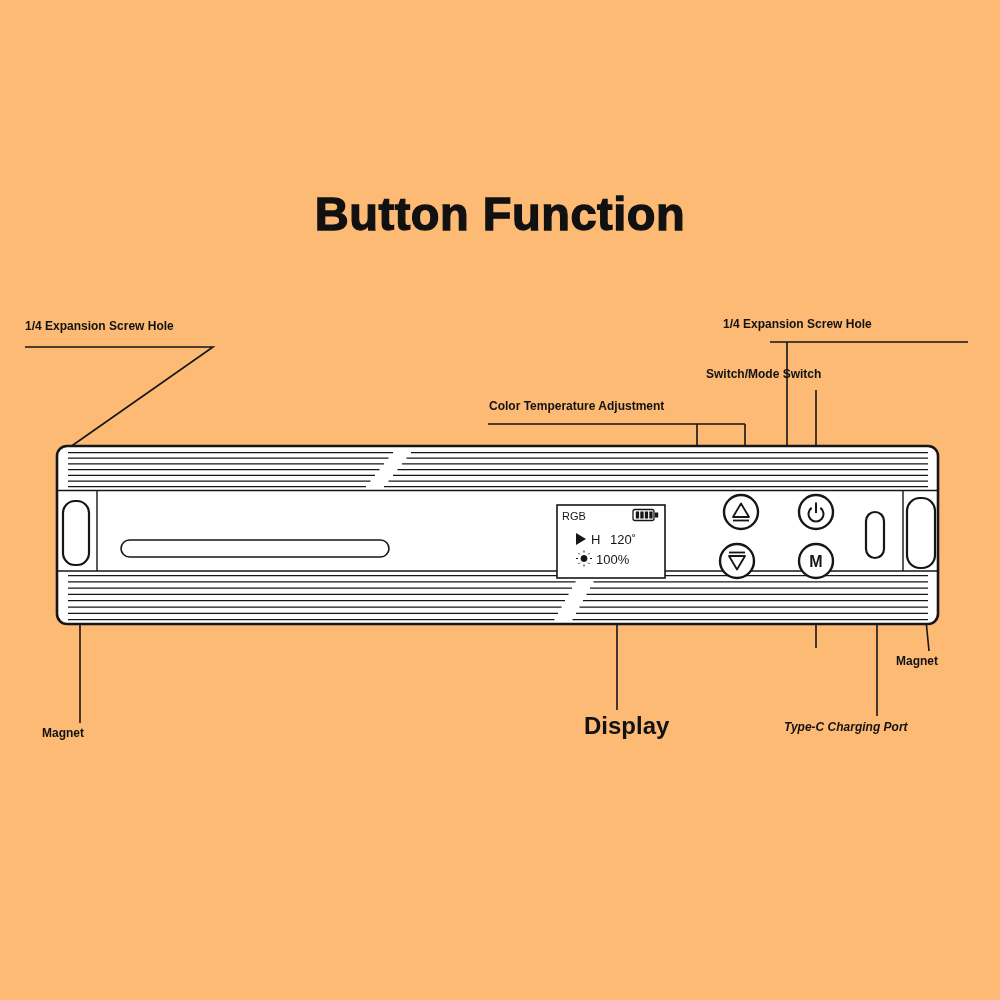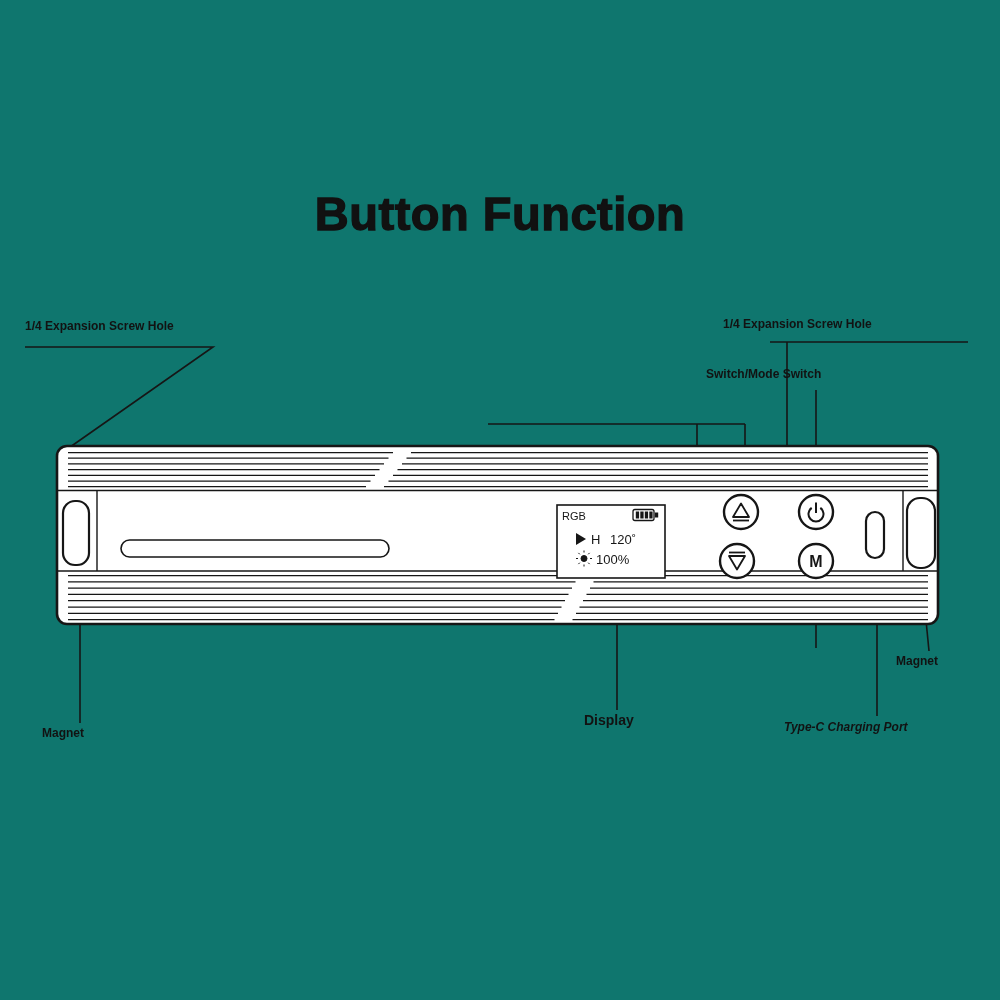--- a/index.html
+++ b/index.html
@@ -1,31 +1,31 @@
 <!DOCTYPE html>
 <html><head>
 <meta charset="utf-8">
 <style>
   html,body { margin:0; padding:0; background:#ffffff; }
   .canvas {
     position:relative; width:1000px; height:1000px;
-    background:#0f766e; color:#111;
+    background:#fdba74; color:#111;
     font-family:"Liberation Sans", sans-serif;
     overflow:hidden;
   }
   .title {
     position:absolute; left:0; top:186px; width:1000px;
     text-align:center; font-size:47px; font-weight:bold;
     letter-spacing:0.5px; -webkit-text-stroke:1.3px #111;
   }
   .label {
     position:absolute; font-weight:bold; font-size:12px;
     white-space:nowrap; color:#121212;
   }
-  .label-lg { font-size:14px; }
+  .label-lg { font-size:24px; }
   .two-line { white-space:normal; line-height:1.28; }
   svg.scene { position:absolute; left:0; top:0; }
 </style>
 </head>
 <body>
 
 <div class="canvas">
 
   <div class="title">Button Function</div>
 
@@ -139,20 +139,21 @@
       </g>
     </g>
   </svg>
 
   <div class="label" style="left:25px; top:319px;">1/4 Expansion Screw Hole</div>
 
   <div class="label" style="left:723px; top:317px;">1/4 Expansion Screw Hole</div>
 
   <div class="label" style="left:706px; top:367px;">Switch/Mode Switch</div>
 
+  <div class="label" style="left:489px; top:399px;">Color Temperature Adjustment</div>
 
 
   <div class="label" style="left:896px; top:654px;">Magnet</div>
 
   <div class="label label-lg" style="left:584px; top:712px;">Display</div>
 
   <div class="label" style="left:784px; top:720px;font-style:italic;">Type-C Charging Port</div>
 
   <div class="label" style="left:42px; top:726px;">Magnet</div>
 

